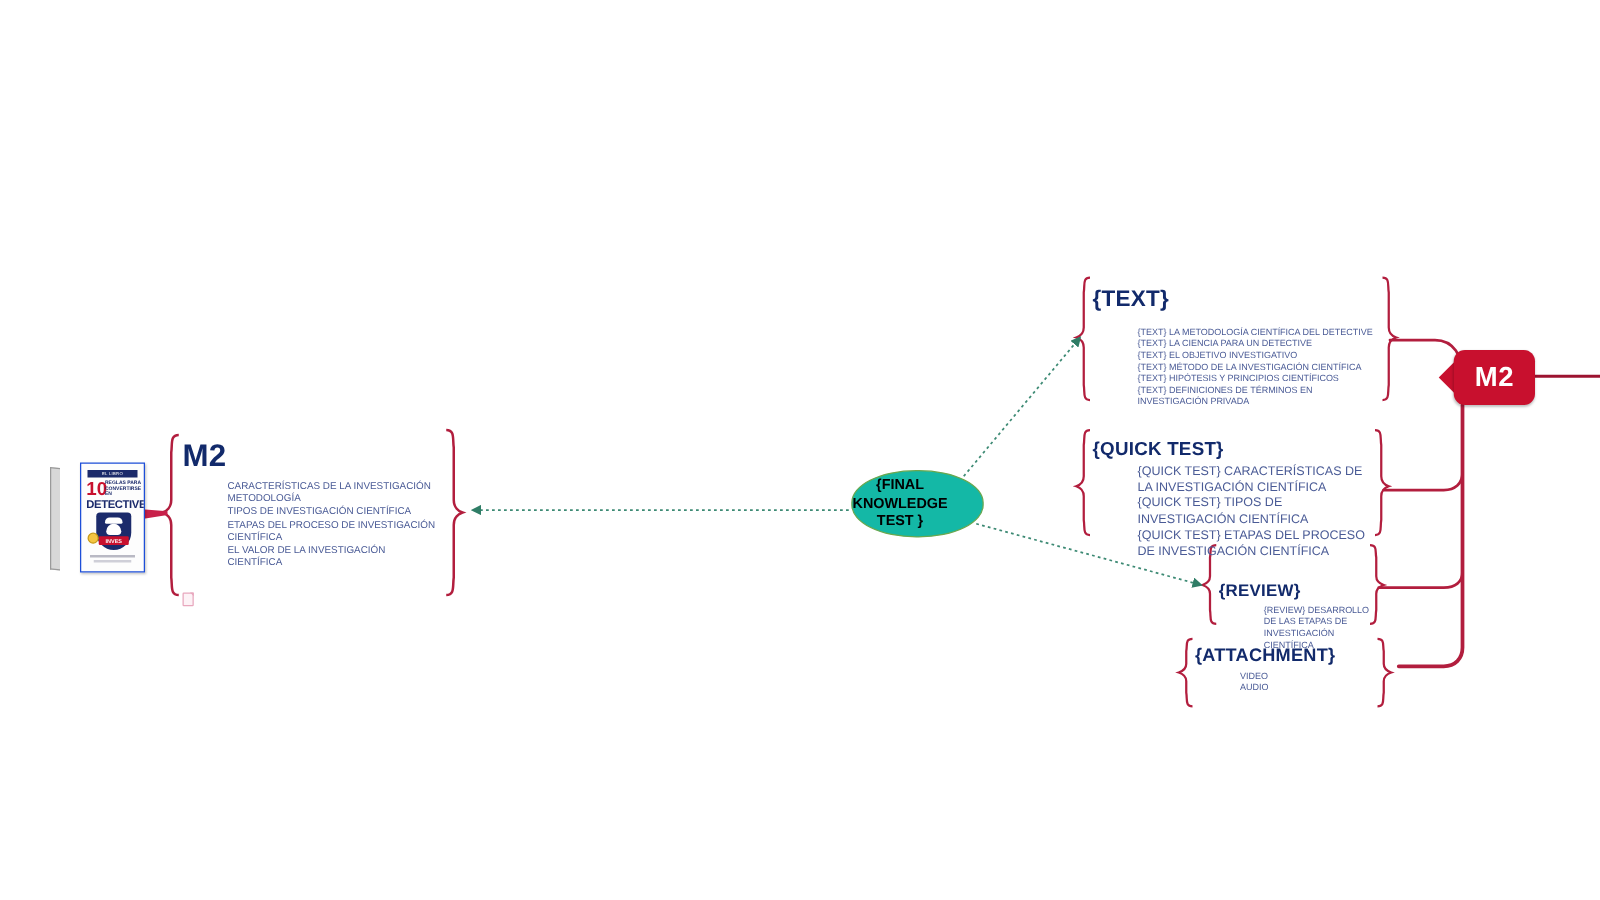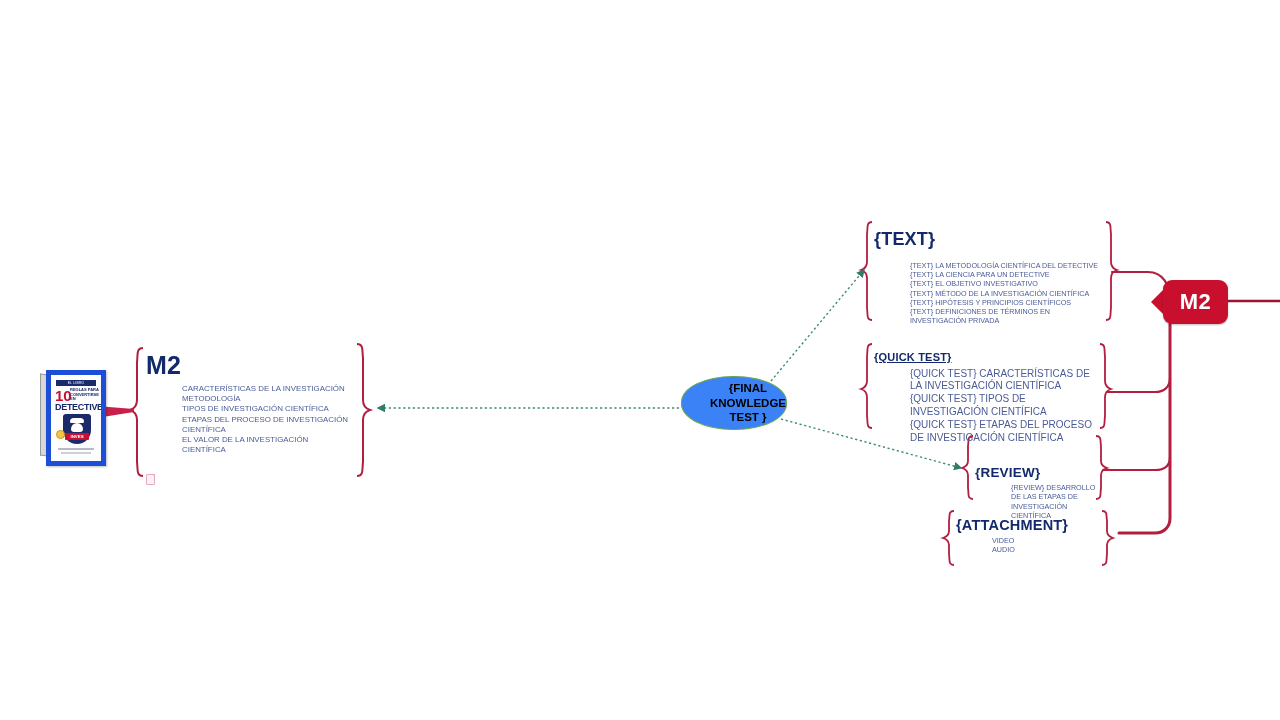--- a/index.html
+++ b/index.html
@@ -35,41 +35,41 @@
   #node-m2-left .lines div{white-space:normal;}
 
   
   #node-text{left:874px;top:230px;width:230px;}
   #node-text .title{font-size:18px;margin-bottom:12px;}
   #node-text .lines{font-size:7.2px;}
   #node-text .lines div{white-space:normal;}
 
   
   #node-quicktest{left:874px;top:352px;width:225px;}
-  #node-quicktest .title{font-size:11px;margin-bottom:4px;text-decoration:underline;}
+  #node-quicktest .title{font-size:15px;margin-bottom:4px;}
   #node-quicktest .lines{font-size:10px;}
   #node-quicktest .lines div{white-space:normal;}
 
   
   #node-review{left:975px;top:442px;width:125px;}
   #node-review .title{font-size:13.5px;margin-bottom:3px;margin-top:24px;}
   #node-review .lines{font-size:7.2px;}
   #node-review .lines div{white-space:normal;}
 
   
   #node-attachment{left:956px;top:518px;width:145px;}
   #node-attachment .title{font-size:14.5px;margin-bottom:3px;}
   #node-attachment .lines{font-size:7.2px;}
 
   
   #node-final{
     position:absolute;left:681px;top:376px;width:104px;height:52px;
     border-radius:52px/26px;
-    background:#3b82f6;border:1px solid #6aa84f;
-    display:flex;align-items:center;justify-content:flex-end;
+    background:#14b8a6;border:1px solid #6aa84f;
+    display:flex;align-items:center;justify-content:flex-start;
     text-align:center;
   }
   #node-final .ell-text{
     font-size:11.5px;font-weight:bold;color:#000000;line-height:1.25;
   }
 
   
   #badge-m2{
     position:absolute;left:1163px;top:280px;width:65px;height:44px;
     background:#c8102e;border-radius:9px;
@@ -91,22 +91,22 @@
   
   #book{
     position:absolute;left:40px;top:370px;width:58px;height:86px;
   }
   #book .spine{
     position:absolute;left:0;top:4px;width:7px;height:80px;
     background:#d8d8d8;border:1px solid #9a9a9a;border-right:none;
     transform:skewY(6deg);
   }
   #book .face{
-    position:absolute;left:6px;top:0;width:50px;height:86px;
-    background:#fdfdfd;border:5px solid #1d4ed8;
+    position:absolute;left:24px;top:0;width:50px;height:86px;
+    background:#fdfdfd;border:1px solid #1d4ed8;
     box-shadow:1px 1px 2px rgba(0,0,0,.25);
     overflow:hidden;
   }
   #book .topband{
     position:absolute;left:5px;top:5px;width:40px;height:6px;
     background:#1b2a6b;
   }
   #book .topband span{
     display:block;color:#fff;font-size:3.4px;text-align:center;line-height:6px;
     letter-spacing:.2px;

